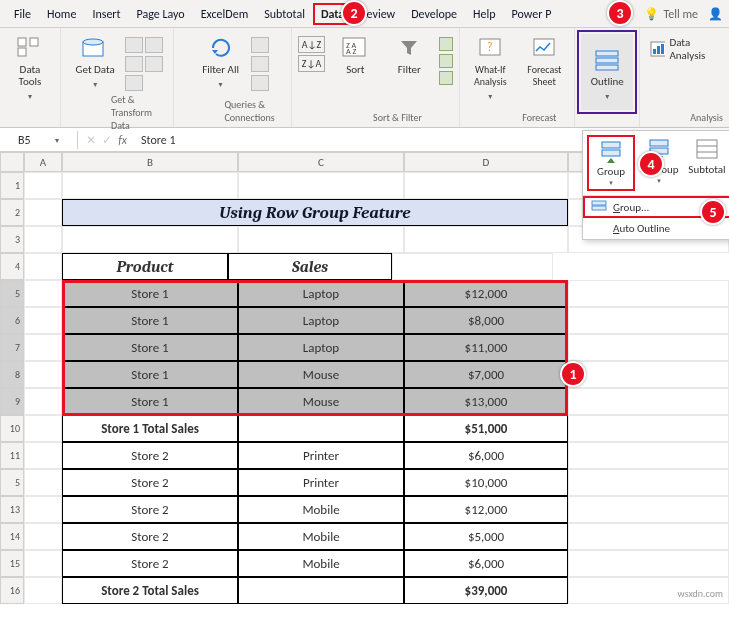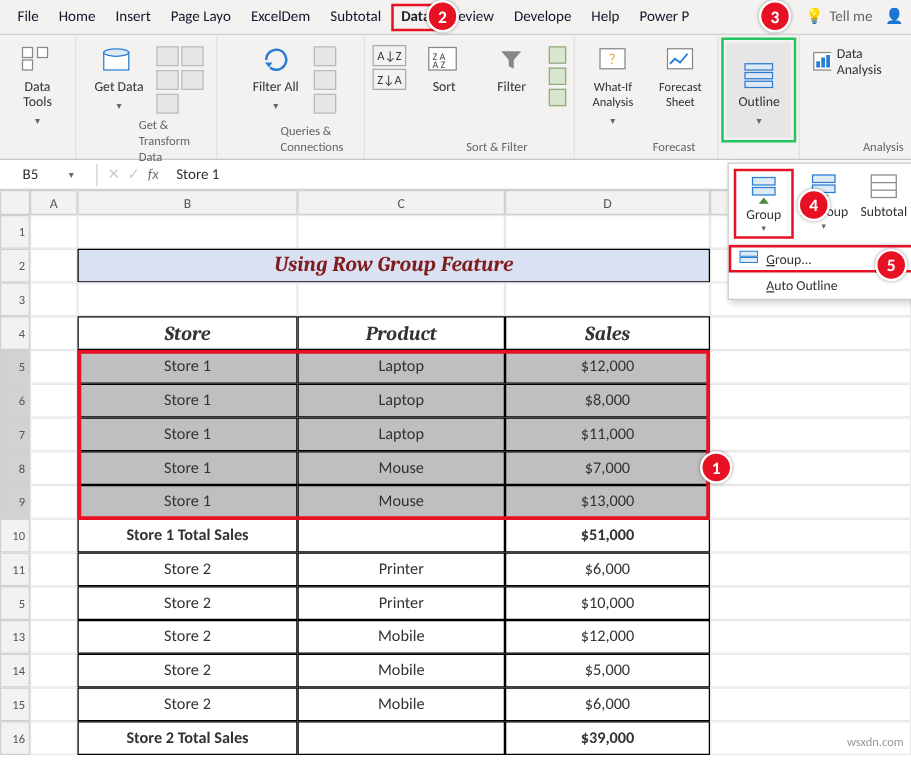--- a/index.html
+++ b/index.html
@@ -16,21 +16,21 @@
 .group { display: flex; flex-direction: column; align-items: center; border-right: 1px solid #e1e1e1; padding: 2px 6px 0; }
 .group-body { display:flex; flex:1; align-items:flex-start; gap:6px; }
 .group-label { font-size: 10px; color:#666; padding:1px 0 3px;margin-left:44px; }
 .btn-large { display:flex; flex-direction:column; align-items:center; justify-content:flex-start; padding:4px 4px 0; width:48px; text-align:center; font-size:11px; line-height:12px; gap:2px; cursor:pointer; }
 .btn-large .arr::after { content:"▾"; font-size:8px; color:#666; }
 .icon-box { width:32px; height:28px; display:flex; align-items:center; justify-content:center; }
 .mini-stack { display:flex; flex-direction:column; gap:1px; }
 .mini-btn { width:18px; height:16px; background:#e6e6e6; border:1px solid #bbb; }
 .mini-row { display:flex; gap:2px; align-items:center; padding:1px 0;}
 .mini-icn { width:14px; height:14px; background:#d8e6d0; border:1px solid #8fa978; }
-.outline-box { border:2px solid #22c55e; padding:2px; }
+.outline-box { border:2px solid #4c1d95; padding:2px; }
 
 
 .dropdown-panel { position:absolute; top:130px; left:582px; width:173px; background:#fff; border:1px solid #c8c8c8; box-shadow:2px 2px 6px rgba(0,0,0,.2); z-index:30; }
 .dp-top { display:flex; padding:4px; gap:0; }
 .dp-big { display:flex; flex-direction:column; align-items:center; width:48px; font-size:11px; padding:2px; cursor:pointer;}
 .dp-big.red { border:2px solid #e81123; }
 .dp-bottom { border-top:1px solid #e1e1e1; }
 .dp-item { padding:4px 8px; display:flex; align-items:center; gap:6px; cursor:pointer; font-size:11px; }
 .dp-item.red { border:2px solid #e81123; padding:2px 6px;}
 
@@ -48,21 +48,21 @@
 .wA{width:38px}.wB{width:176px}.wC{width:166px}.wD{width:164px}.wE{width:161px}
 
 .rows { }
 .row { display:flex; height:27px; }
 .rh { width:24px; border:1px solid #d0d0d0; background:#f3f2f1; font-size:10px; color:#555; display:flex; align-items:center; justify-content:flex-end; padding-right:3px; }
 .rh.sel { background:#d2d2d2; }
 .cell { border:1px solid #d0d0d0; display:flex; align-items:center; justify-content:center; font-size:13px; font-family: Calibri, sans-serif; }
 
 
 .hdr-cell{ font-family:"Cambria",Georgia,serif; font-style:italic; font-weight:bold; font-size:16px; background:#fff;}
-.title-cell{ background:#d9e1f2; font-family:"Cambria",Georgia,serif; font-style:italic; font-weight:bold; font-size:17px; color:#7f1d1d;}
+.title-cell{ background:#d9e1f2; font-family:"Cambria",Georgia,serif; font-style:italic; font-weight:bold; font-size:17px; color:#0f172a;}
 .data-cell{border:1px solid #000;}
 .total-row .data-cell{ font-weight:bold; }
 .selected .data-cell{ background:#bfbfbf; }
 .spacer-cell{border:1px solid #e8e8e8; background:#fff;}
 
 
 .red-frame{ position:absolute; border:3px solid #e81123; pointer-events:none; }
 
 
 .callout { position:absolute; width:26px; height:26px; background:#e81123; color:#fff; border:2px solid #fff; border-radius:50%; display:flex; align-items:center; justify-content:center; font-weight:bold; font-size:14px; z-index:40; box-shadow:0 0 3px rgba(0,0,0,.4);}
@@ -357,21 +357,20 @@
           <div class="rh">3</div>
           <div class="cell wA spacer-cell"></div>
           <div class="cell wB spacer-cell"></div>
           <div class="cell wC spacer-cell"></div>
           <div class="cell wD spacer-cell"></div>
           <div class="cell wE spacer-cell"></div>
         </div>
         <div class="row">
           <div class="rh">4</div>
           <div class="cell wA spacer-cell"></div>
-          <div class="cell wB data-cell hdr-cell">Store</div>
           <div class="cell wC data-cell hdr-cell">Product</div>
           <div class="cell wD data-cell hdr-cell">Sales</div>
           <div class="cell wE spacer-cell"></div>
         </div>
         <div class="row selected">
           <div class="rh sel">5</div>
           <div class="cell wA spacer-cell"></div>
           <div class="cell wB data-cell">Store 1</div>
           <div class="cell wC data-cell">Laptop</div>
           <div class="cell wD data-cell">$12,000</div>

